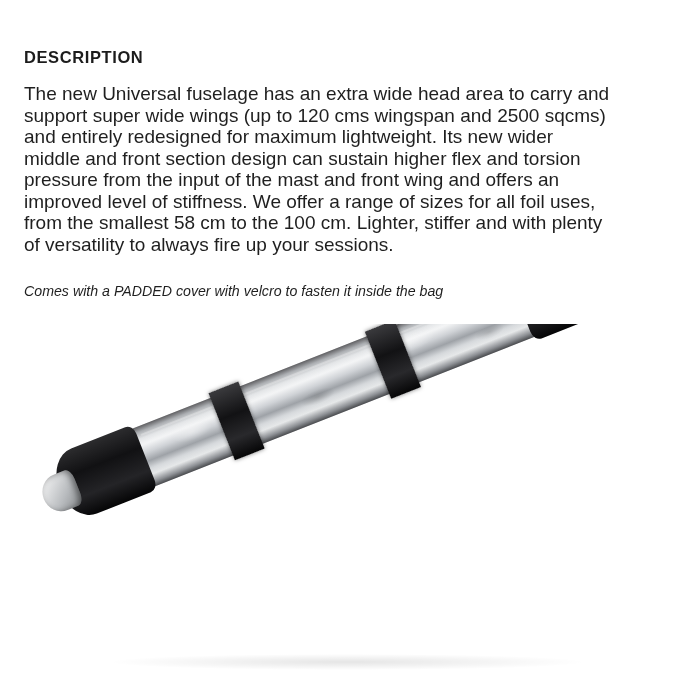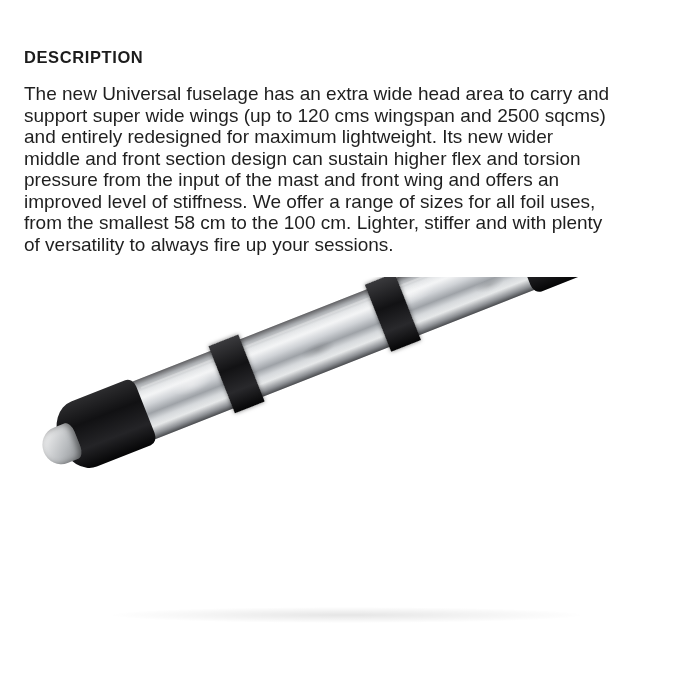--- a/index.html
+++ b/index.html
@@ -172,20 +172,21 @@
 </style>
 </head>
 <body>
 
 <div class="page">
 
   <h2 class="section-heading">DESCRIPTION</h2>
 
   <p class="body-copy">The new Universal fuselage has an extra wide head area to carry and support super wide wings (up to 120 cms wingspan and 2500 sqcms) and entirely redesigned for maximum lightweight. Its new wider middle and front section design can sustain higher flex and torsion pressure from the input of the mast and front wing and offers an improved level of stiffness. We offer a range of sizes for all foil uses, from the smallest 58 cm to the 100 cm. Lighter, stiffer and with plenty of versatility to always fire up your sessions.</p>
 
+  <p class="note-copy">Comes with a PADDED cover with velcro to fasten it inside the bag</p>
 
   <div class="photo-wrap">
     <div class="photo-stage">
       <div class="shadow-soft"></div>
       <div class="bag">
         <div class="bag-body">
           <div class="foil"></div>
           <div class="foil2"></div>
           <div class="zip"></div>
         </div>

